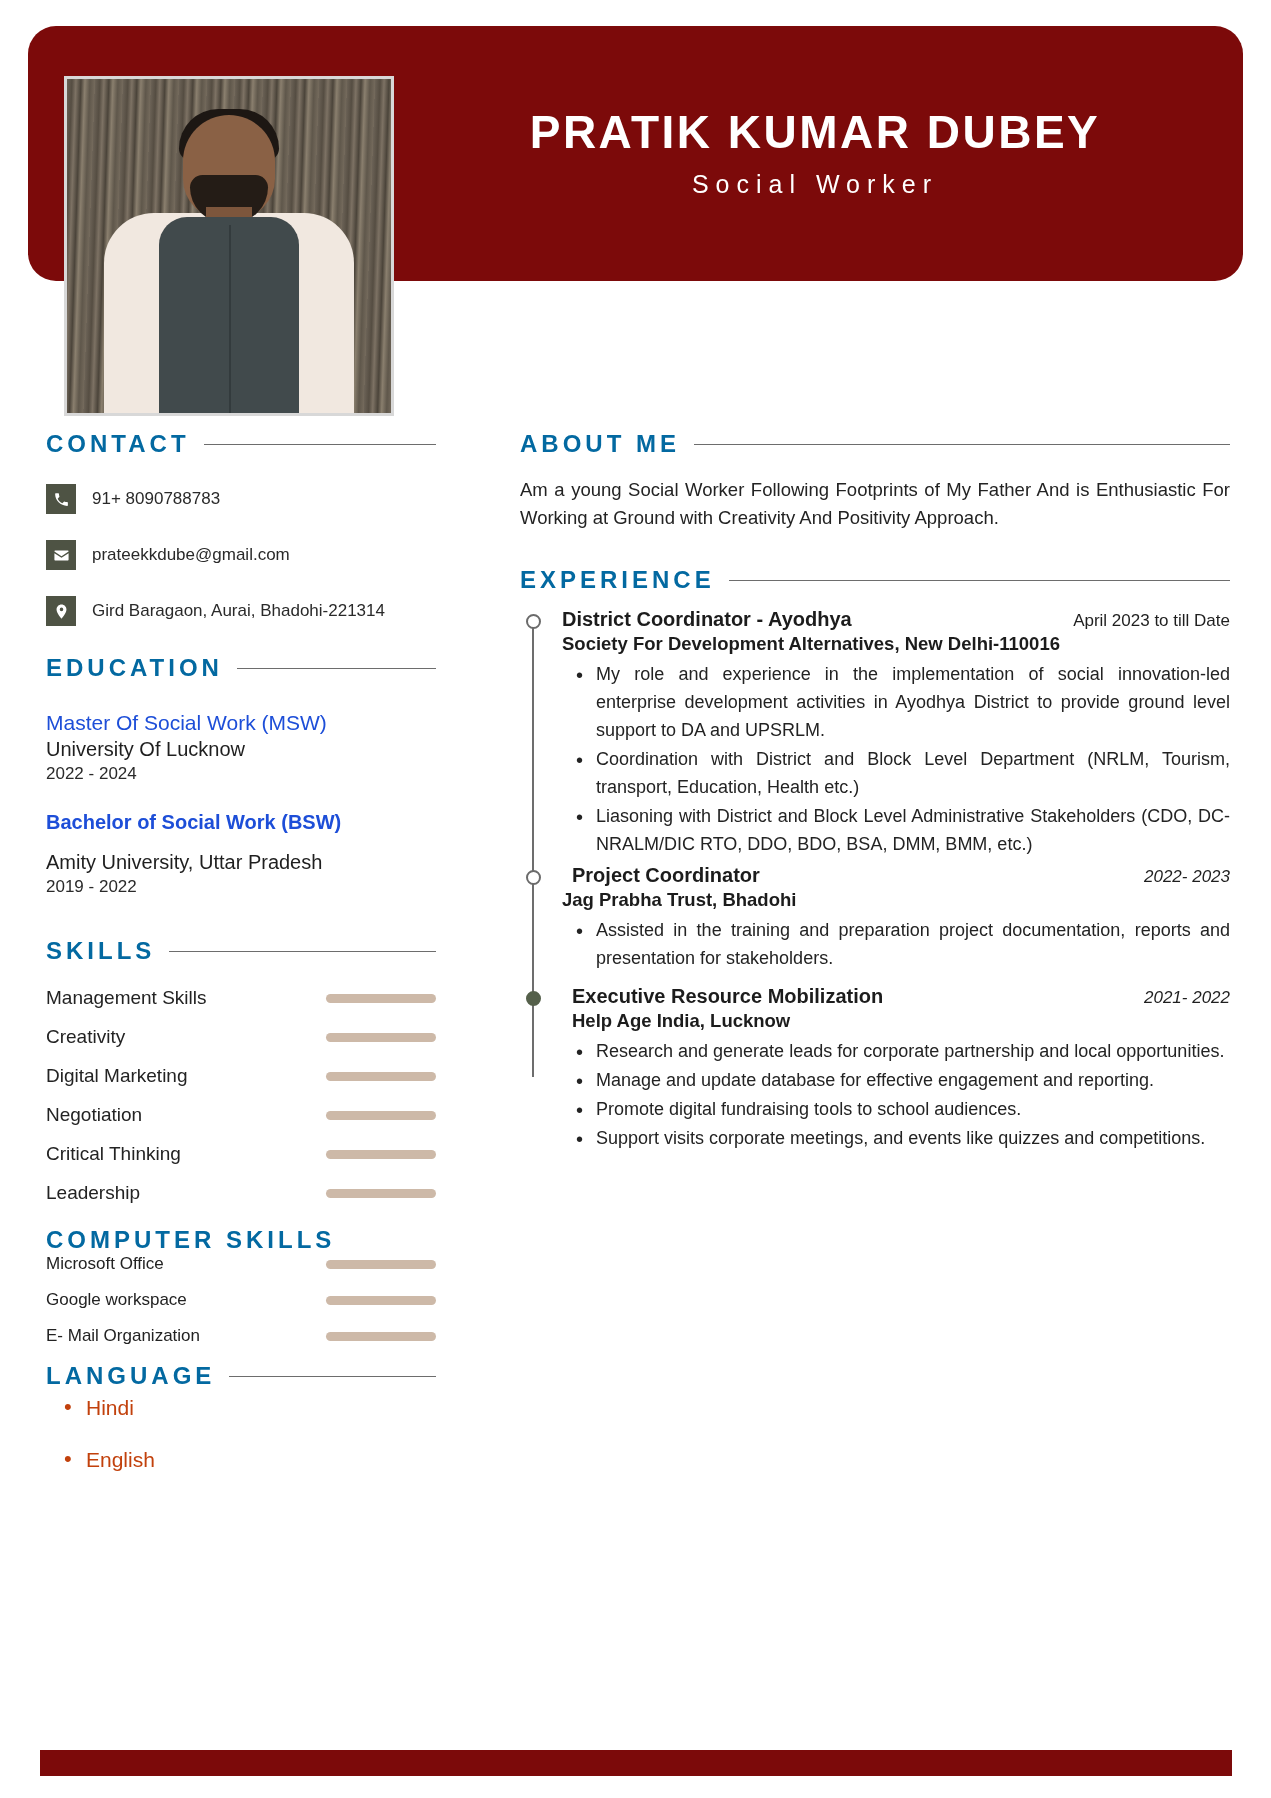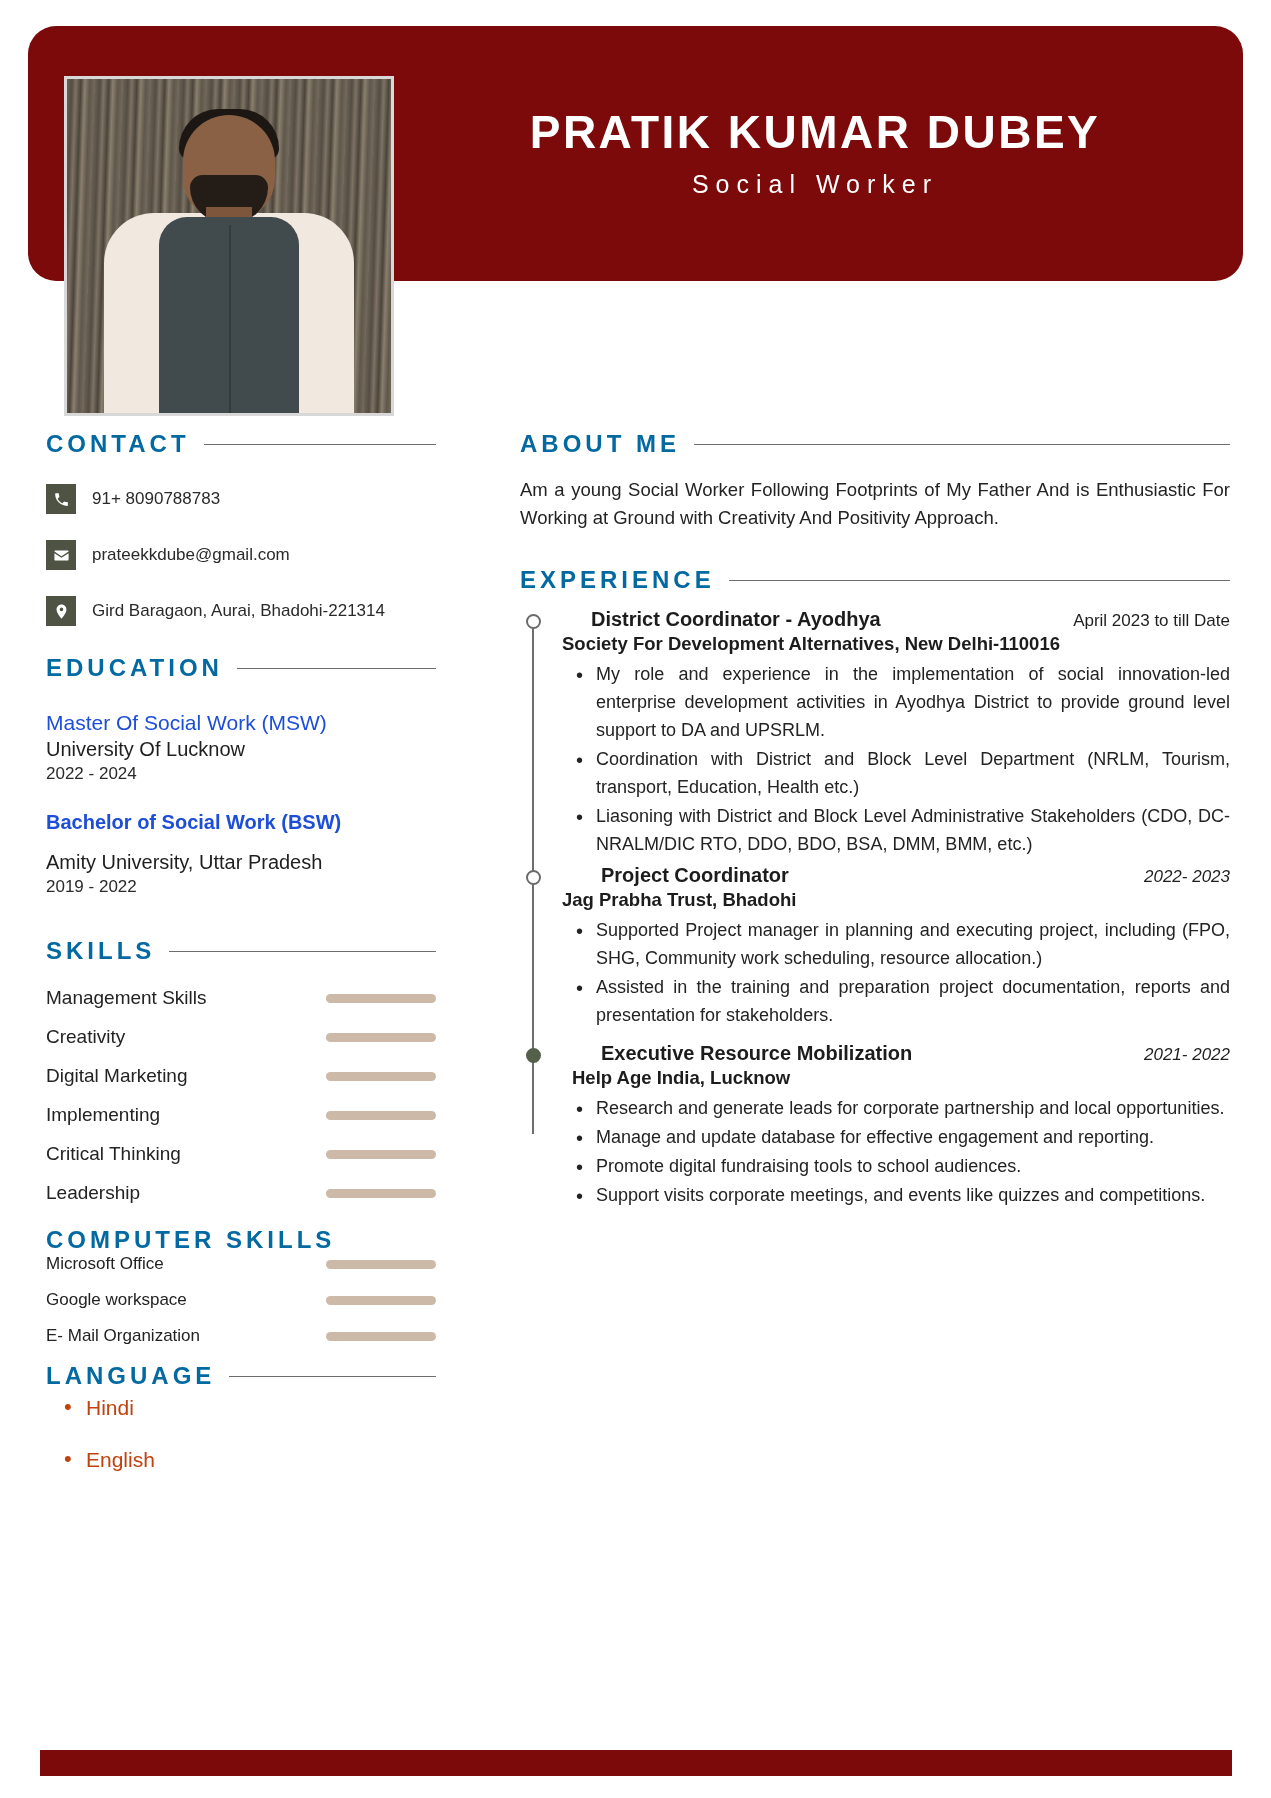--- a/index.html
+++ b/index.html
@@ -281,21 +281,21 @@
     border: 2px solid #6b6b6b;
     background: #ffffff;
   }
   .exp-dot.filled { background: #55604b; border-color: #55604b; }
   .exp-top {
     display: flex;
     align-items: baseline;
     justify-content: space-between;
     gap: 14px;
   }
-  .exp-role { font-size: 20px; font-weight: bold; color: #1c1c1c; margin-left: 29px; }
+  .exp-role { font-size: 20px; font-weight: bold; color: #1c1c1c; }
   .exp-role.indent { padding-left: 10px; }
   .exp-date {
     font-size: 17px;
     color: #1f1f1f;
     white-space: nowrap;
     flex-shrink: 0;
   }
   .exp-date.ital { font-style: italic; }
   .exp-org {
     font-size: 18.5px;
@@ -415,21 +415,21 @@
     </div>
     <div class="skill-row">
       <span class="skill-label">Creativity</span>
       <span class="skill-bar"><span class="skill-fill" id="sk1" style="width: 80%;"></span></span>
     </div>
     <div class="skill-row">
       <span class="skill-label">Digital Marketing</span>
       <span class="skill-bar"><span class="skill-fill" id="sk2" style="width: 80%;"></span></span>
     </div>
     <div class="skill-row">
-      <span class="skill-label">Implementing</span>
+      <span class="skill-label">Negotiation</span>
       <span class="skill-bar"><span class="skill-fill" id="sk3" style="width: 80%;"></span></span>
     </div>
     <div class="skill-row">
       <span class="skill-label">Critical Thinking</span>
       <span class="skill-bar"><span class="skill-fill" id="sk4" style="width: 82%;"></span></span>
     </div>
     <div class="skill-row">
       <span class="skill-label">Leadership</span>
       <span class="skill-bar"><span class="skill-fill" id="sk5" style="width: 80%;"></span></span>
     </div>
@@ -496,21 +496,20 @@
     </div>
 
     <div class="exp-item" style="margin-top:6px">
       <span class="exp-dot"></span>
       <div class="exp-top">
         <span class="exp-role indent">Project Coordinator</span>
         <span class="exp-date ital">2022- 2023</span>
       </div>
       <div class="exp-org">Jag Prabha Trust, Bhadohi</div>
       <ul class="exp-bullets">
-        <li>Supported Project manager in planning and executing project, including (FPO, SHG, Community work scheduling, resource allocation.)</li>
         <li>Assisted in the training and preparation project documentation, reports and presentation for stakeholders.</li>
       </ul>
     </div>
 
     <div class="exp-item" style="margin-top:12px">
       <span class="exp-dot filled"></span>
       <div class="exp-top">
         <span class="exp-role indent">Executive Resource Mobilization</span>
         <span class="exp-date ital">2021- 2022</span>
       </div>

